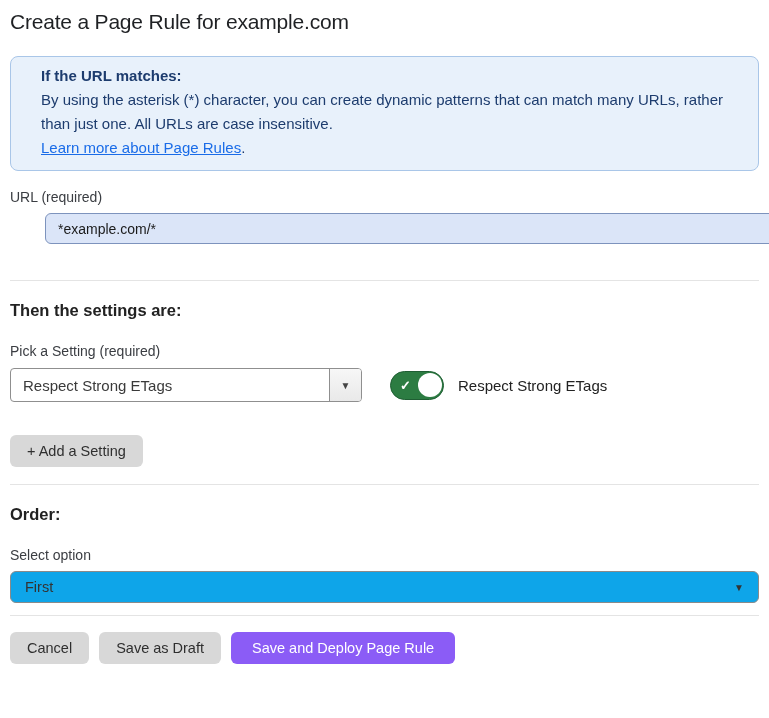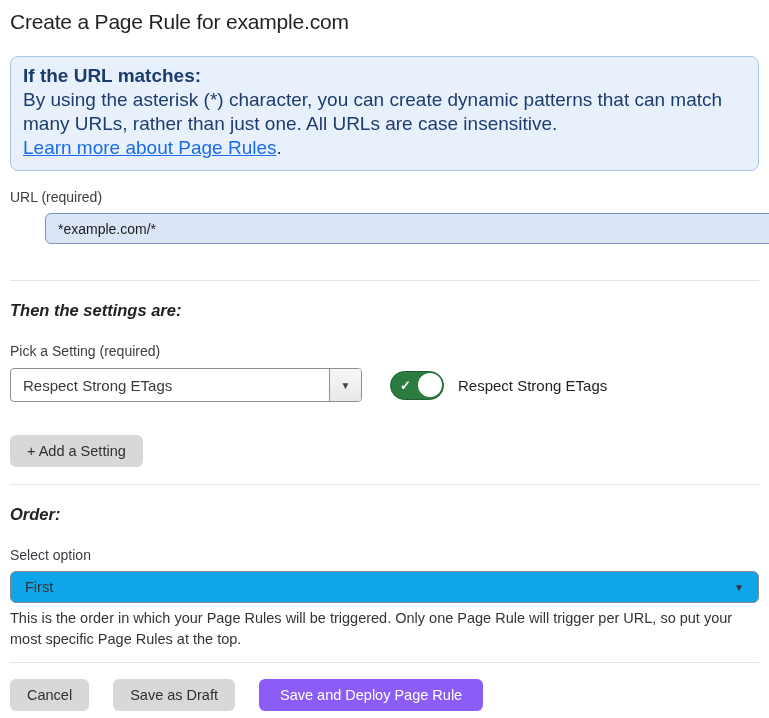--- a/index.html
+++ b/index.html
@@ -21,22 +21,22 @@
     font-weight: 400;
     color: #1f2124;
     letter-spacing: -0.2px;
   }
 
   .info-box {
     margin-top: 22px;
     background: #e8f1fb;
     border: 1px solid #a9c6e8;
     border-radius: 8px;
-    padding: 7px 16px 10px 12px;
-    font-size: 19px;
+    padding: 7px 16px 10px 30px;
+    font-size: 15px;
     line-height: 24px;
     color: #1d3c6e;
   }
   .info-box-heading { font-weight: 700; }
   .info-box-body { margin: 0; }
   .info-link {
     color: #1a6ce8;
     text-decoration: underline;
     cursor: pointer;
   }
@@ -72,21 +72,20 @@
   .divider-1 { margin-top: 36px; }
   .divider-2 { margin-top: 17px; }
   .divider-3 { margin-top: 12px; }
 
   .section-heading {
     margin: 20px 0 0 0;
     font-size: 16.5px;
     line-height: 19px;
     font-weight: 700;
     color: #222;
-    font-style: italic;
   }
   .sub-label { margin-top: 23px; }
 
   .setting-row {
     margin-top: 9px;
     display: flex;
     align-items: center;
   }
 
   .fancy-select {
@@ -193,21 +192,21 @@
     margin-top: 5px;
     font-size: 14.5px;
     line-height: 21px;
     color: #343434;
   }
 
   .actions-row {
     margin-top: 16px;
     display: flex;
     align-items: center;
-    gap: 24px;
+    gap: 10px;
   }
 </style>
 </head>
 <body>
 
 <div class="container">
 
   <h1 class="page-title">Create a Page Rule for example.com</h1>
 
   <div class="info-box">
@@ -245,21 +244,20 @@
 
   <h2 class="section-heading">Order:</h2>
 
   <div class="field-label sub-label">Select option</div>
 
   <div class="wide-select">
     <span>First</span>
     <span class="caret">▼</span>
   </div>
 
-  <div class="help-text">This is the order in which your Page Rules will be triggered. Only one Page Rule will trigger per URL, so put your most specific Page Rules at the top.</div>
 
   <hr class="divider divider-3">
 
   <div class="actions-row">
     <button class="btn btn-gray">Cancel</button>
     <button class="btn btn-gray">Save as Draft</button>
     <button class="btn btn-primary">Save and Deploy Page Rule</button>
   </div>
 
 </div>

